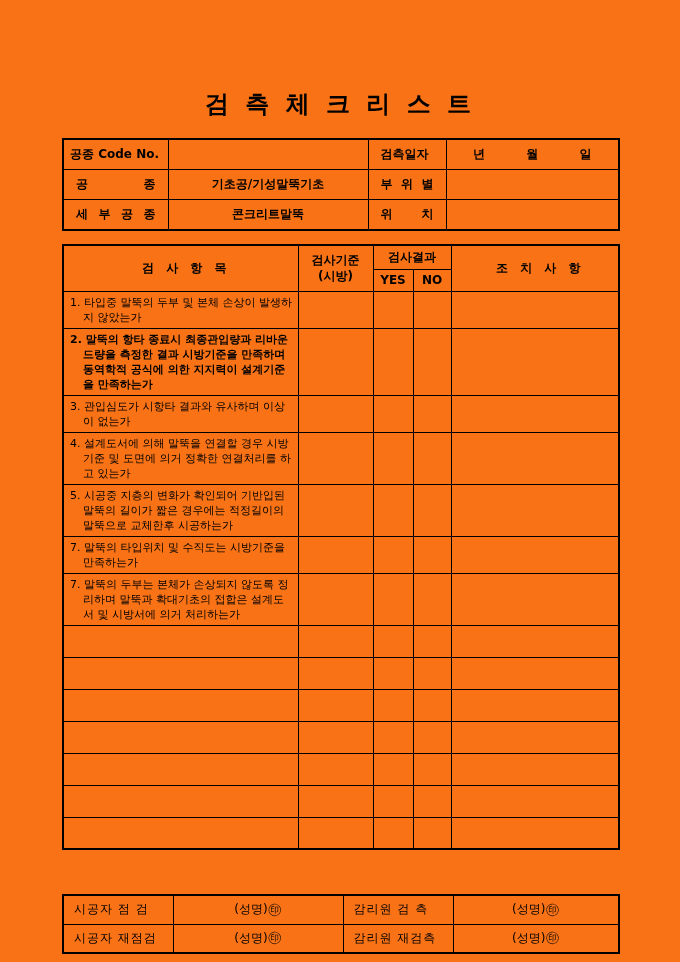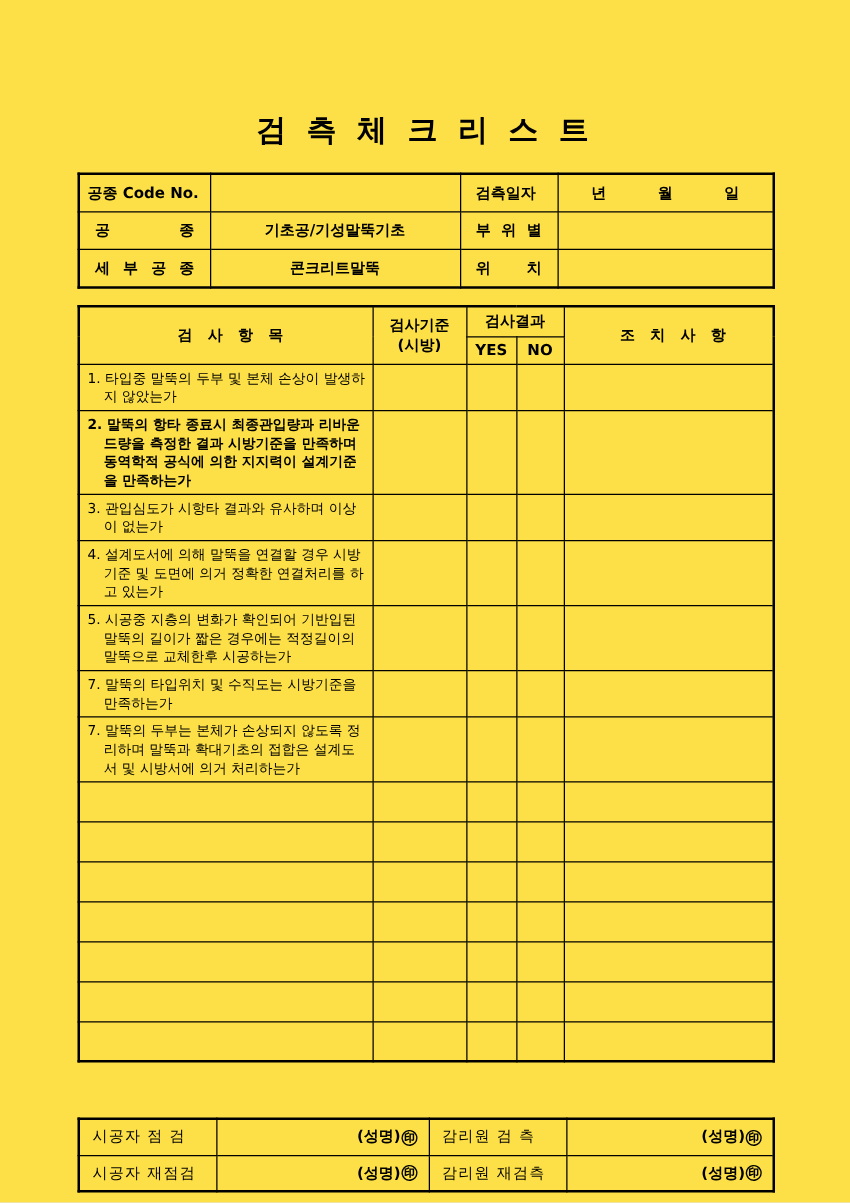--- a/index.html
+++ b/index.html
@@ -2,21 +2,21 @@
 <html><head>
 <meta charset="utf-8">
 <style>
   * { box-sizing: border-box; }
   html, body { margin: 0; padding: 0; background: #e8e8e8; }
   .page {
     position: relative;
     width: 680px;
     height: 962px;
     margin: 0 auto;
-    background: #fde047;
+    background: #f97316;
     font-family: "DejaVu Sans", "Liberation Sans", sans-serif;
     color: #000;
   }
   .content { padding: 88px 62px 0 62px; }
 
   .doc-title {
     margin: 0 0 18px 0;
     text-align: center;
     font-size: 24px;
     font-weight: bold;
@@ -70,21 +70,21 @@
   .check-tbl tr.h3 { height: 47px; }
   .check-tbl tr.h4 { height: 62px; font-weight: bold; }
   .check-tbl tr.empty { height: 32px; }
   .std2 { line-height: 16px; }
 
   
   .sign-tbl { margin-top: 44px; }
   .sign-tbl td { height: 29px; vertical-align: middle; }
   .sign-tbl .lbl { padding-left: 10px; letter-spacing: 1px; }
   .sign-tbl .name-cell { padding: 0 8px; }
-  .name-flex { display: flex; justify-content: flex-end; align-items: center; font-weight: bold; }
+  .name-flex { display: flex; justify-content: center; align-items: center; }
   .seal { font-size: 14px; }
 </style>
 </head>
 <body>
 
 <div class="page">
   <div class="content">
 
     <h1 class="doc-title">검 측 체 크 리 스 트</h1>
 

